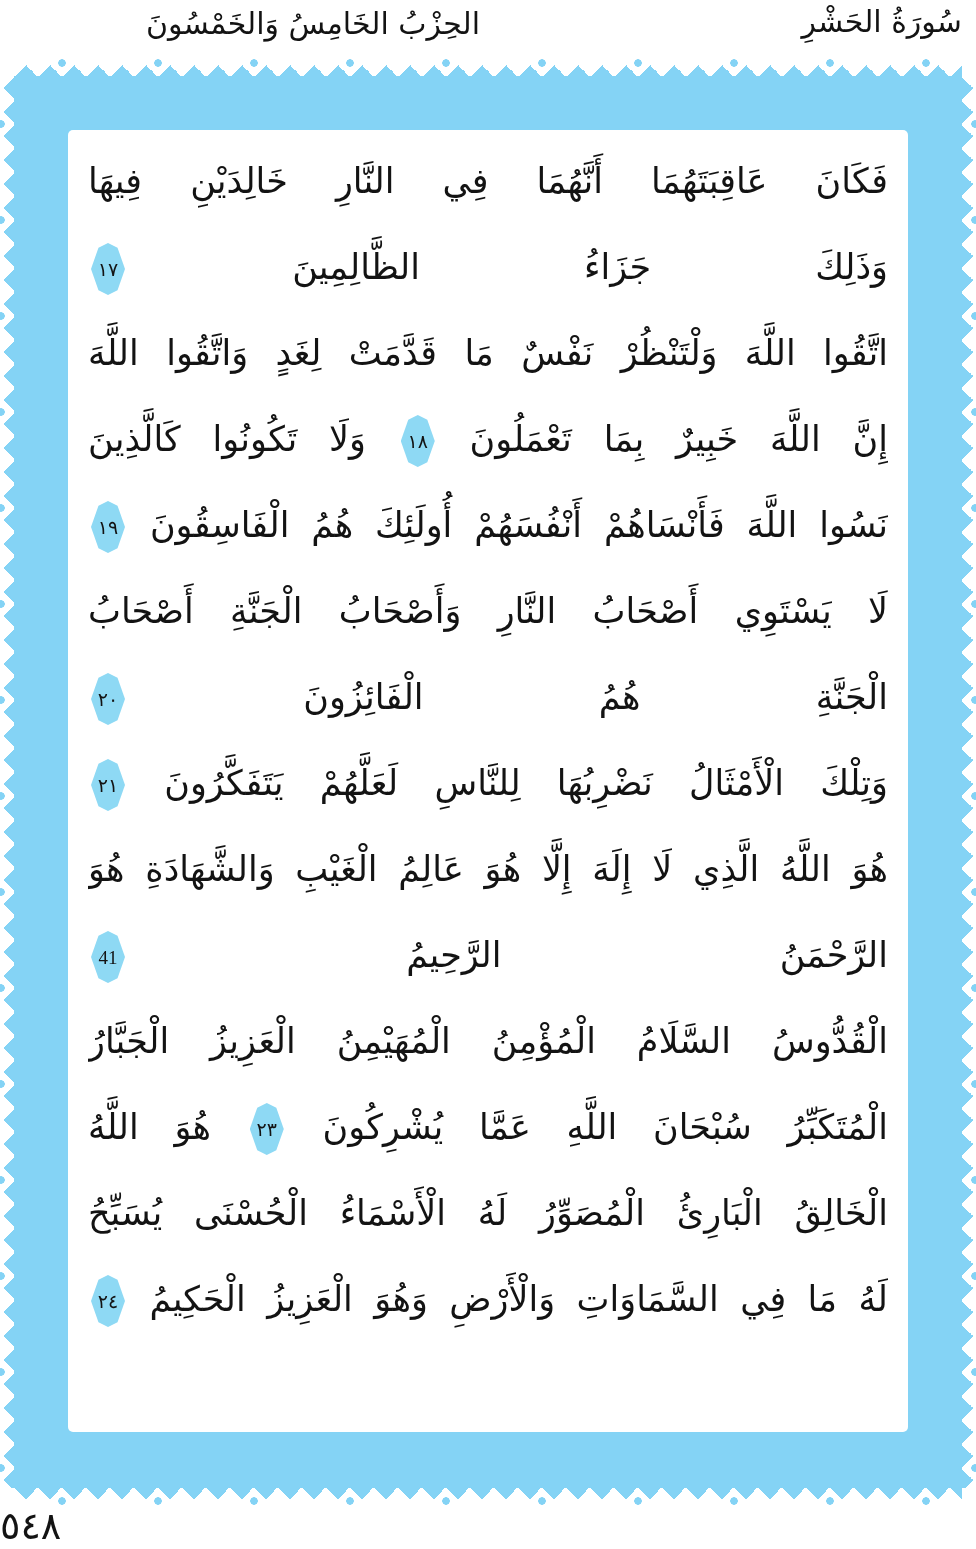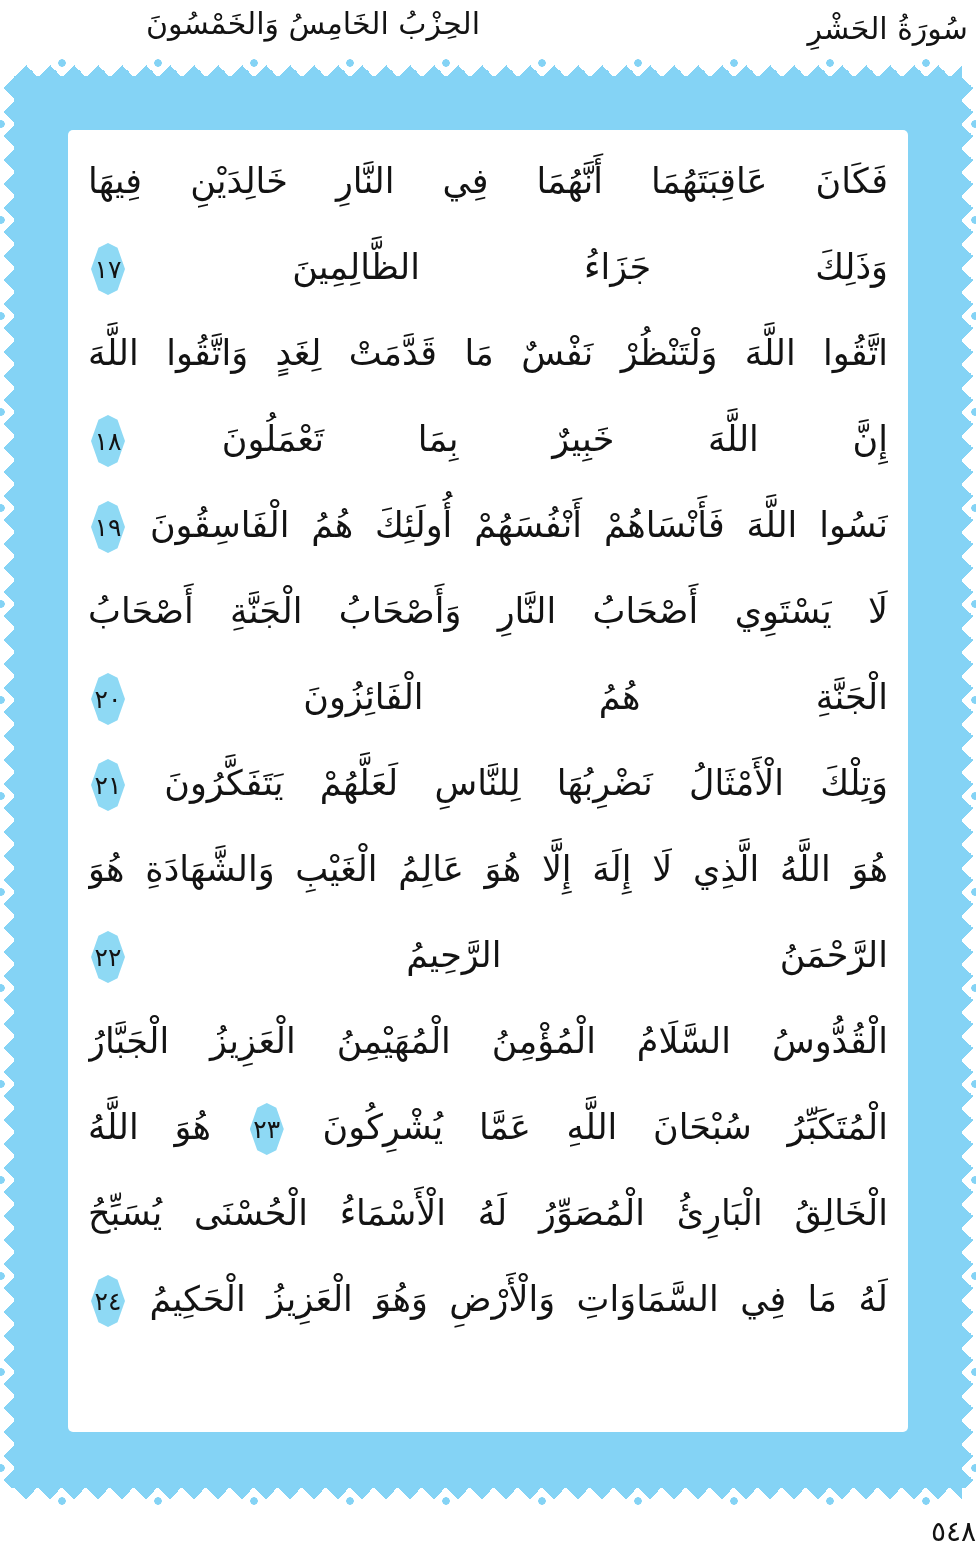--- a/index.html
+++ b/index.html
@@ -17,22 +17,22 @@
     overflow:hidden;
   }
 
   
   .page-header{position:absolute;top:0;left:0;right:0;height:62px;padding-left:38px;}
   .hizb-label{
     position:absolute;left:146px;top:6px;
     font-size:30px;direction:rtl;white-space:nowrap;color:var(--ink);
   }
   .surah-title{
-    position:absolute;right:8px;top:4px;
-    font-size:30px;direction:rtl;white-space:nowrap;color:var(--ink);margin-top:7px;
+    position:absolute;right:14px;top:4px;
+    font-size:30px;direction:rtl;white-space:nowrap;color:var(--ink);
   }
 
   
   .frame{
     position:absolute;left:14px;top:76px;width:948px;height:1412px;
     background:var(--border-blue);
   }
   .zz{position:absolute;pointer-events:none;}
   .zz-top{
     left:0;right:0;top:-17px;height:18px;
@@ -92,27 +92,27 @@
     color:var(--ink);
   }
   .ayah-text{color:var(--ink);margin-top:44px;}
   .ayah-marker{
     display:inline-flex;align-items:center;justify-content:center;
     width:34px;height:52px;vertical-align:middle;margin:0 3px;
     background:var(--marker-blue);
     clip-path:polygon(50% 0%, 78% 9%, 100% 50%, 78% 91%, 50% 100%, 22% 91%, 0% 50%, 22% 9%);
   }
   .ayah-num{
-    font-size:25px;line-height:1;color:var(--ink);direction:rtl;
+    font-size:19px;line-height:1;color:var(--ink);direction:rtl;font-family:Liberation Serif, serif;
   }
 
   
   .page-number{
     position:absolute;bottom:1px;left:0;right:0;
-    text-align:right;font-size:28px;color:var(--ink);
+    text-align:left;font-size:38px;color:var(--ink);
   }
 </style>
 </head>
 <body>
 
 <div class="page-header">
   <span class="hizb-label">الحِزْبُ الخَامِسُ وَالخَمْسُونَ</span>
   <span class="surah-title">سُورَةُ الحَشْرِ</span>
 </div>
 
@@ -124,34 +124,34 @@
 
   <div class="page-inner">
     <div class="quran-lines">
         <div class="quran-line"><span class="ayah-text">فَكَانَ عَاقِبَتَهُمَا أَنَّهُمَا فِي النَّارِ خَالِدَيْنِ فِيهَا</span></div>
         <div class="quran-line"><span class="ayah-text">وَذَلِكَ جَزَاءُ الظَّالِمِينَ</span> <span class="ayah-marker">
             <span class="ayah-num">١٧</span>
           </span> </div>
         <div class="quran-line"><span class="ayah-text">اتَّقُوا اللَّهَ وَلْتَنْظُرْ نَفْسٌ مَا قَدَّمَتْ لِغَدٍ وَاتَّقُوا اللَّهَ</span></div>
         <div class="quran-line"><span class="ayah-text">إِنَّ اللَّهَ خَبِيرٌ بِمَا تَعْمَلُونَ</span> <span class="ayah-marker">
             <span class="ayah-num">١٨</span>
-          </span> </div>
+          </span> <span class="ayah-text">وَلَا تَكُونُوا كَالَّذِينَ</span></div>
         <div class="quran-line"><span class="ayah-text">نَسُوا اللَّهَ فَأَنْسَاهُمْ أَنْفُسَهُمْ أُولَئِكَ هُمُ الْفَاسِقُونَ</span> <span class="ayah-marker">
             <span class="ayah-num">١٩</span>
           </span></div>
         <div class="quran-line"><span class="ayah-text">لَا يَسْتَوِي أَصْحَابُ النَّارِ وَأَصْحَابُ الْجَنَّةِ أَصْحَابُ</span></div>
         <div class="quran-line"><span class="ayah-text">الْجَنَّةِ هُمُ الْفَائِزُونَ</span> <span class="ayah-marker">
             <span class="ayah-num">٢٠</span>
           </span> </div>
         <div class="quran-line"><span class="ayah-text">وَتِلْكَ الْأَمْثَالُ نَضْرِبُهَا لِلنَّاسِ لَعَلَّهُمْ يَتَفَكَّرُونَ</span> <span class="ayah-marker">
             <span class="ayah-num">٢١</span>
           </span></div>
         <div class="quran-line"><span class="ayah-text">هُوَ اللَّهُ الَّذِي لَا إِلَهَ إِلَّا هُوَ عَالِمُ الْغَيْبِ وَالشَّهَادَةِ هُوَ</span></div>
         <div class="quran-line"><span class="ayah-text">الرَّحْمَنُ الرَّحِيمُ</span> <span class="ayah-marker">
-            <span class="ayah-num">٢٢</span>
+            <span class="ayah-num">41</span>
           </span> </div>
         <div class="quran-line"><span class="ayah-text">الْقُدُّوسُ السَّلَامُ الْمُؤْمِنُ الْمُهَيْمِنُ الْعَزِيزُ الْجَبَّارُ</span></div>
         <div class="quran-line"><span class="ayah-text">الْمُتَكَبِّرُ سُبْحَانَ اللَّهِ عَمَّا يُشْرِكُونَ</span> <span class="ayah-marker">
             <span class="ayah-num">٢٣</span>
           </span> <span class="ayah-text">هُوَ اللَّهُ</span></div>
         <div class="quran-line"><span class="ayah-text">الْخَالِقُ الْبَارِئُ الْمُصَوِّرُ لَهُ الْأَسْمَاءُ الْحُسْنَى يُسَبِّحُ</span></div>
         <div class="quran-line"><span class="ayah-text">لَهُ مَا فِي السَّمَاوَاتِ وَالْأَرْضِ وَهُوَ الْعَزِيزُ الْحَكِيمُ</span> <span class="ayah-marker">
             <span class="ayah-num">٢٤</span>
           </span></div>
       </div>

